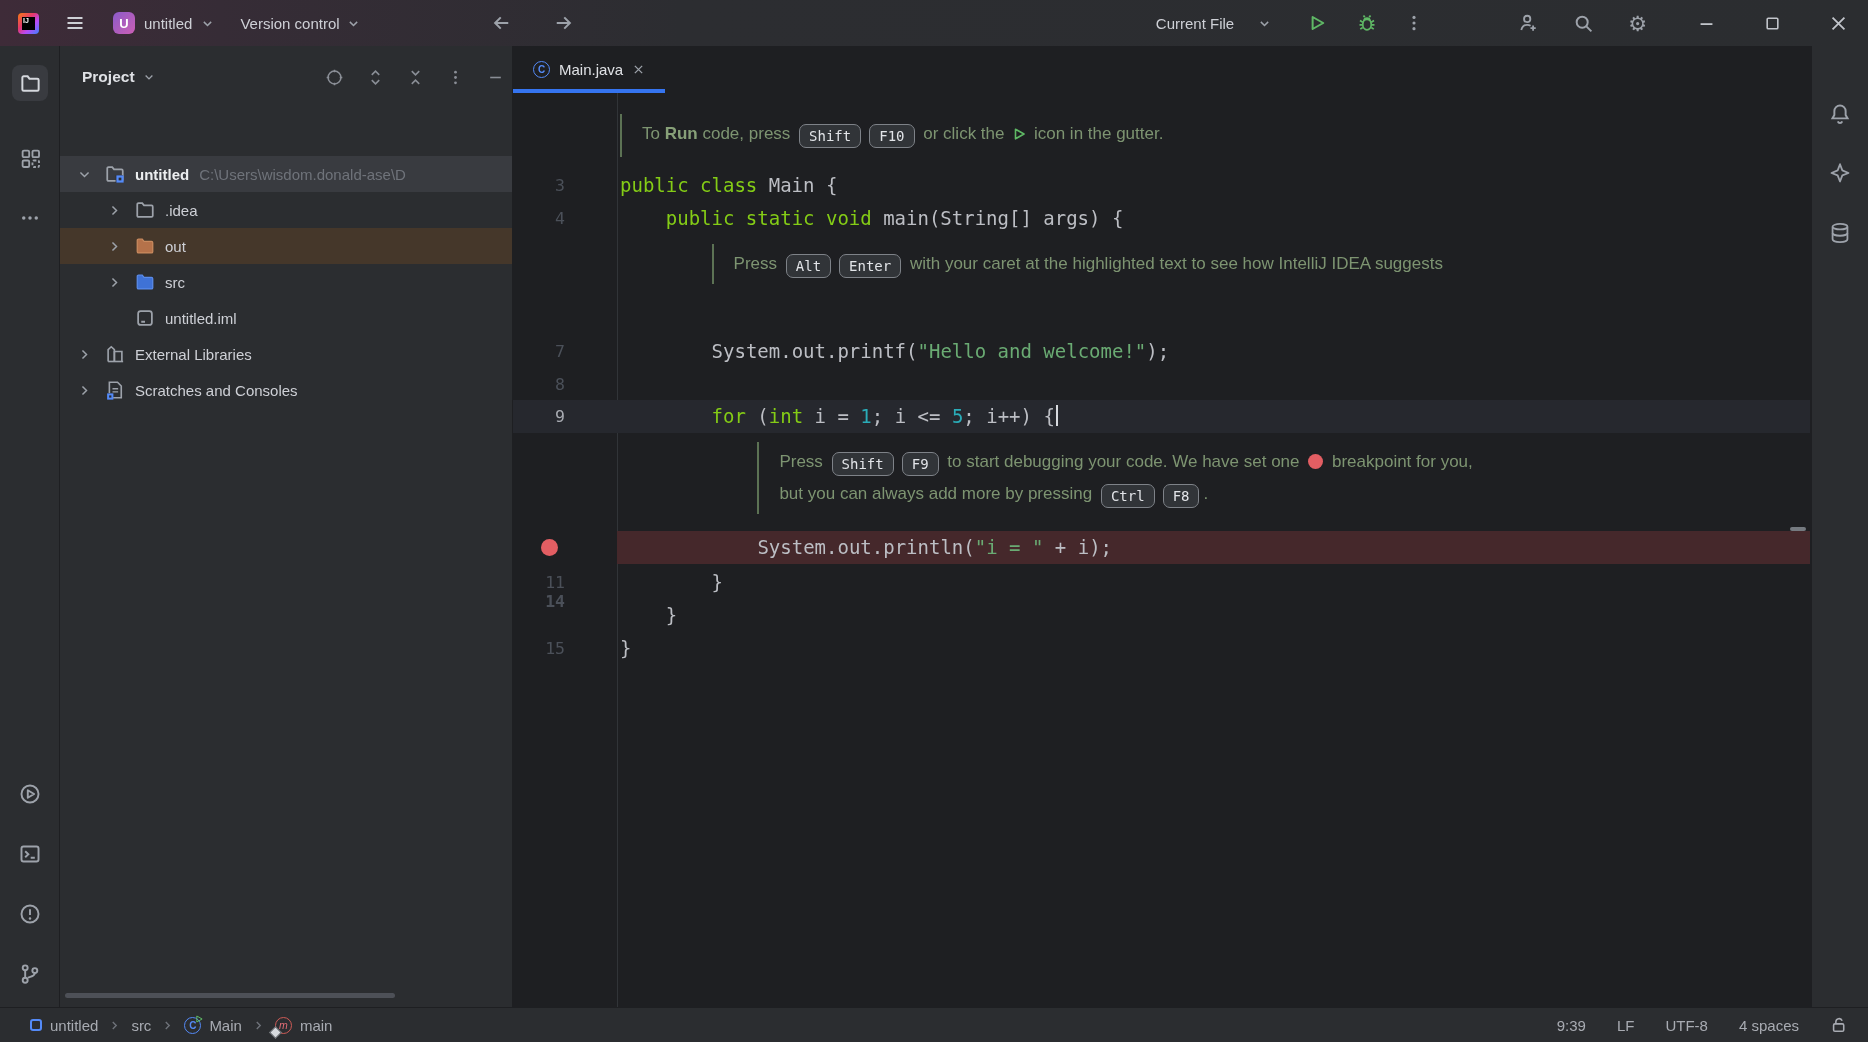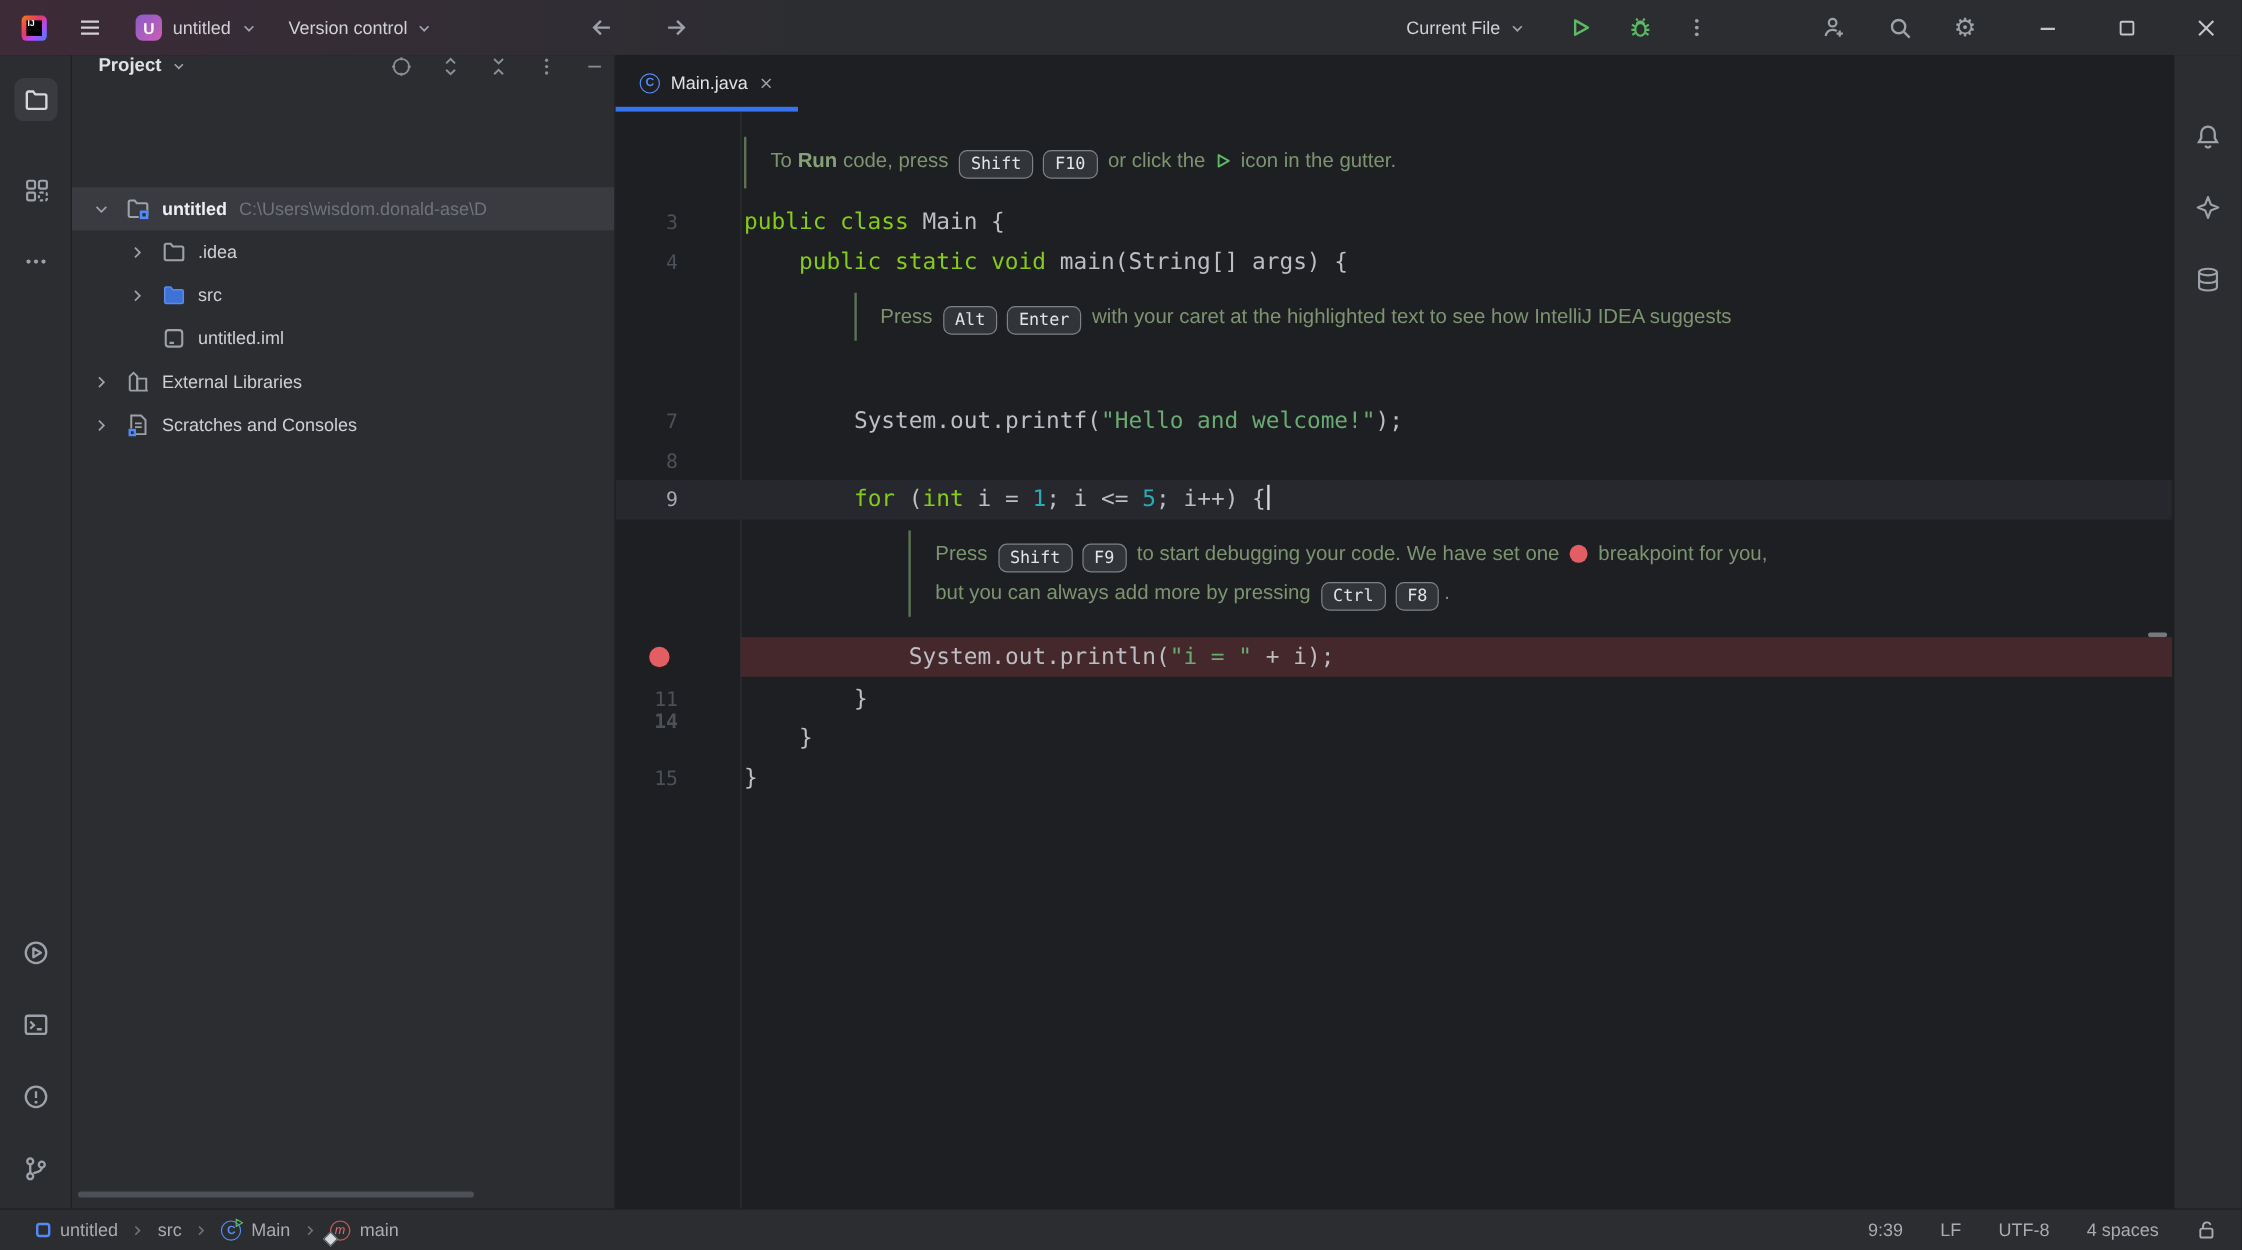--- a/index.html
+++ b/index.html
@@ -19,39 +19,39 @@
   .ij-logo::before { content:"IJ"; position:absolute; z-index:2; left:5px; top:4px; font-size:7px; font-weight:bold; color:#fff; }
   .tb-btn { display:inline-flex; align-items:center; justify-content:center; color:#ced0d6; }
   .hamburger { margin-left:26px; }
   .proj-widget { display:flex; align-items:center; margin-left:28px; gap:9px; }
   .proj-avatar { width:22px; height:22px; border-radius:6px; display:flex; align-items:center; justify-content:center;
     background:linear-gradient(135deg,#8b5bc9,#cb5fb4); color:#fff; font-size:13px; font-weight:bold; }
   .vc-widget { display:flex; align-items:center; margin-left:26px; gap:7px; }
   .nav-arrow { position:absolute; top:0; height:46px; display:flex; align-items:center; color:#9da2aa; }
   .nav-back { left:492px; } .nav-fwd { left:553px; }
   .tb-right { position:absolute; right:0; top:0; height:46px; display:flex; align-items:center; padding-right:20px; }
-  .runcfg { display:flex; align-items:center; gap:8px; color:#ced0d6;margin-left:15px; }
+  .runcfg { display:flex; align-items:center; gap:24px; color:#ced0d6;margin-left:15px; }
   .mr36{margin-right:36px}.mr30{margin-right:30px}.mr28{margin-right:28px}.mr95{margin-right:95px}
   .mr34{margin-right:34px}.mr48{margin-right:48px}.mr50{margin-right:50px}
   .gear-glyph { font-size:21px; color:#9da2aa; line-height:1; }
 
   
   .body { flex:1; display:flex; min-height:0; position:relative; }
   .strip { flex:0 0 60px; background:#2b2d30; position:relative; }
   .strip.left { border-right:1px solid #1e1f22; }
   .strip.right { flex:0 0 57px; border-left:1px solid #1e1f22; }
   .strip-btn { position:absolute; left:12px; width:36px; height:36px; border-radius:8px;
     display:flex; align-items:center; justify-content:center; color:#9da2aa; }
   .strip.right .strip-btn { left:10px; }
   .strip-btn.active { background:#393b40; color:#d5d8dd; }
 
   
   .project-panel { flex:0 0 453px; background:#2b2d30; border-right:1px solid #1e1f22;
     position:relative; overflow:hidden; }
-  .panel-header { height:62px; display:flex; align-items:flex-start; padding:0 8px 0 22px; }
+  .panel-header { height:62px; display:flex; align-items:center; padding:0 8px 0 22px; }
   .panel-title { font-size:15.5px; font-weight:bold; color:#dfe1e5; display:flex; align-items:center; gap:8px; }
   .panel-actions { margin-left:auto; display:flex; align-items:center; gap:23px; color:#8a8e96; }
   .tree { position:absolute; top:110px; left:0; right:0; }
   .tree-row { height:36px; display:flex; align-items:center; font-size:15px; color:#ced0d6; white-space:nowrap; overflow:hidden; }
   .tree-row.selected { background:#393b40; }
   .tree-row.excluded { background:#45372a; }
   .tree-indent-0 { padding-left:18px; } .tree-indent-1 { padding-left:48px; }
   .chev-slot { width:27px; flex:0 0 27px; display:flex; align-items:center; color:#9da2aa; }
   .tree-ico { width:24px; flex:0 0 24px; display:flex; align-items:center; }
   .tree-label { margin-left:6px; }
@@ -304,20 +304,33 @@
                 <path d="M5.5 3l5 5l-5 5"></path>
               </svg>
             </span>
             <span class="tree-ico">
               <svg width="20" height="20" viewBox="0 0 16 16">
                 <path d="M1.8 3.5a1 1 0 0 1 1-1h3l1.4 1.8h6a1 1 0 0 1 1 1v7.2a1 1 0 0 1-1 1H2.8a1 1 0 0 1-1-1z" fill="none" stroke="#9da2aa" stroke-width="1.4"></path>
               </svg>
             </span>
             <span class="tree-label">.idea</span>
           </div>
+          <div class="tree-row tree-indent-1 excluded">
+            <span class="chev-slot">
+              <svg width="13" height="13" viewBox="0 0 16 16" fill="none" stroke="#9da2aa" stroke-width="1.8">
+                <path d="M5.5 3l5 5l-5 5"></path>
+              </svg>
+            </span>
+            <span class="tree-ico">
+              <svg width="20" height="20" viewBox="0 0 16 16">
+                <path d="M1.8 3.5a1 1 0 0 1 1-1h3l1.4 1.8h6a1 1 0 0 1 1 1v7.2a1 1 0 0 1-1 1H2.8a1 1 0 0 1-1-1z" fill="#b5724a" stroke="#c98a5e" stroke-width="1"></path>
+              </svg>
+            </span>
+            <span class="tree-label">out</span>
+          </div>
           <div class="tree-row tree-indent-1">
             <span class="chev-slot">
               <svg width="13" height="13" viewBox="0 0 16 16" fill="none" stroke="#9da2aa" stroke-width="1.8">
                 <path d="M5.5 3l5 5l-5 5"></path>
               </svg>
             </span>
             <span class="tree-ico">
               <svg width="20" height="20" viewBox="0 0 16 16">
                 <path d="M1.8 3.5a1 1 0 0 1 1-1h3l1.4 1.8h6a1 1 0 0 1 1 1v7.2a1 1 0 0 1-1 1H2.8a1 1 0 0 1-1-1z" fill="#3f72d6" stroke="#5a8bea" stroke-width="1"></path>
               </svg>

